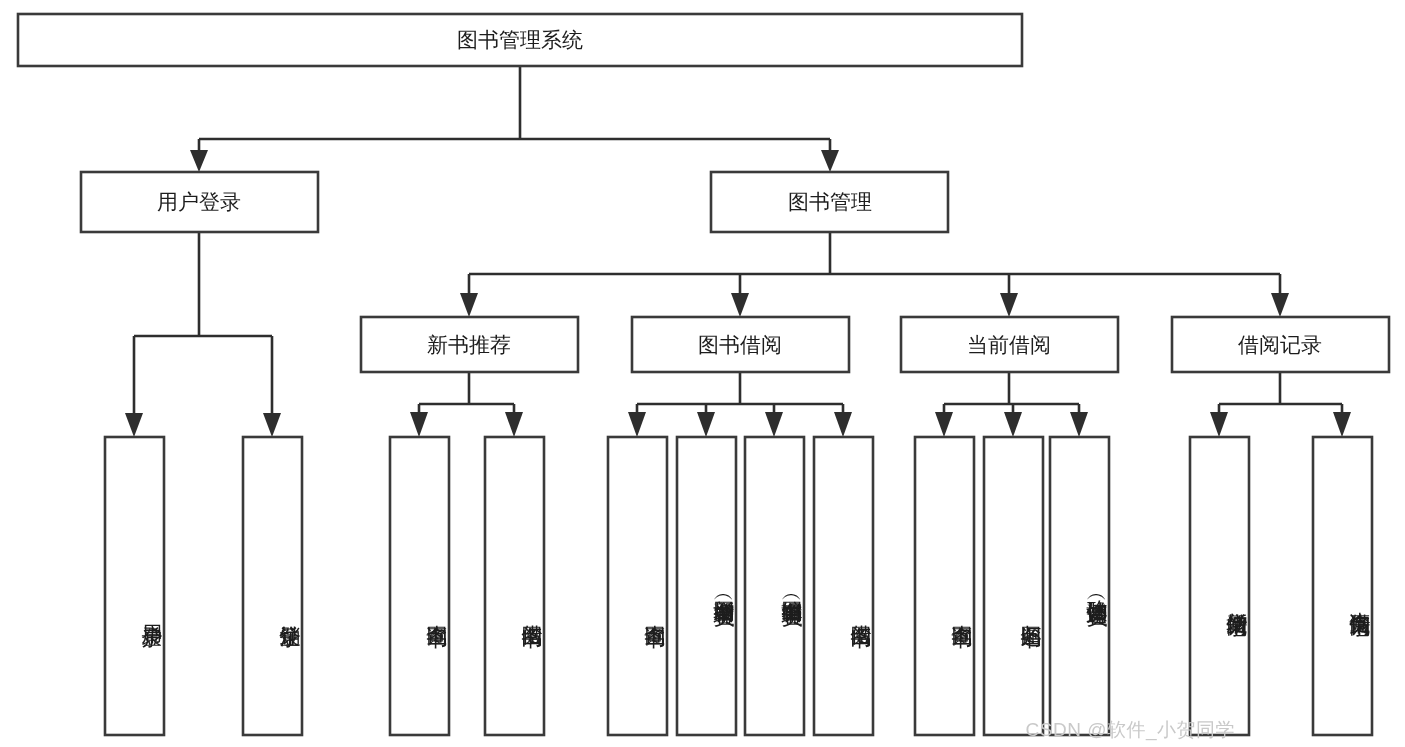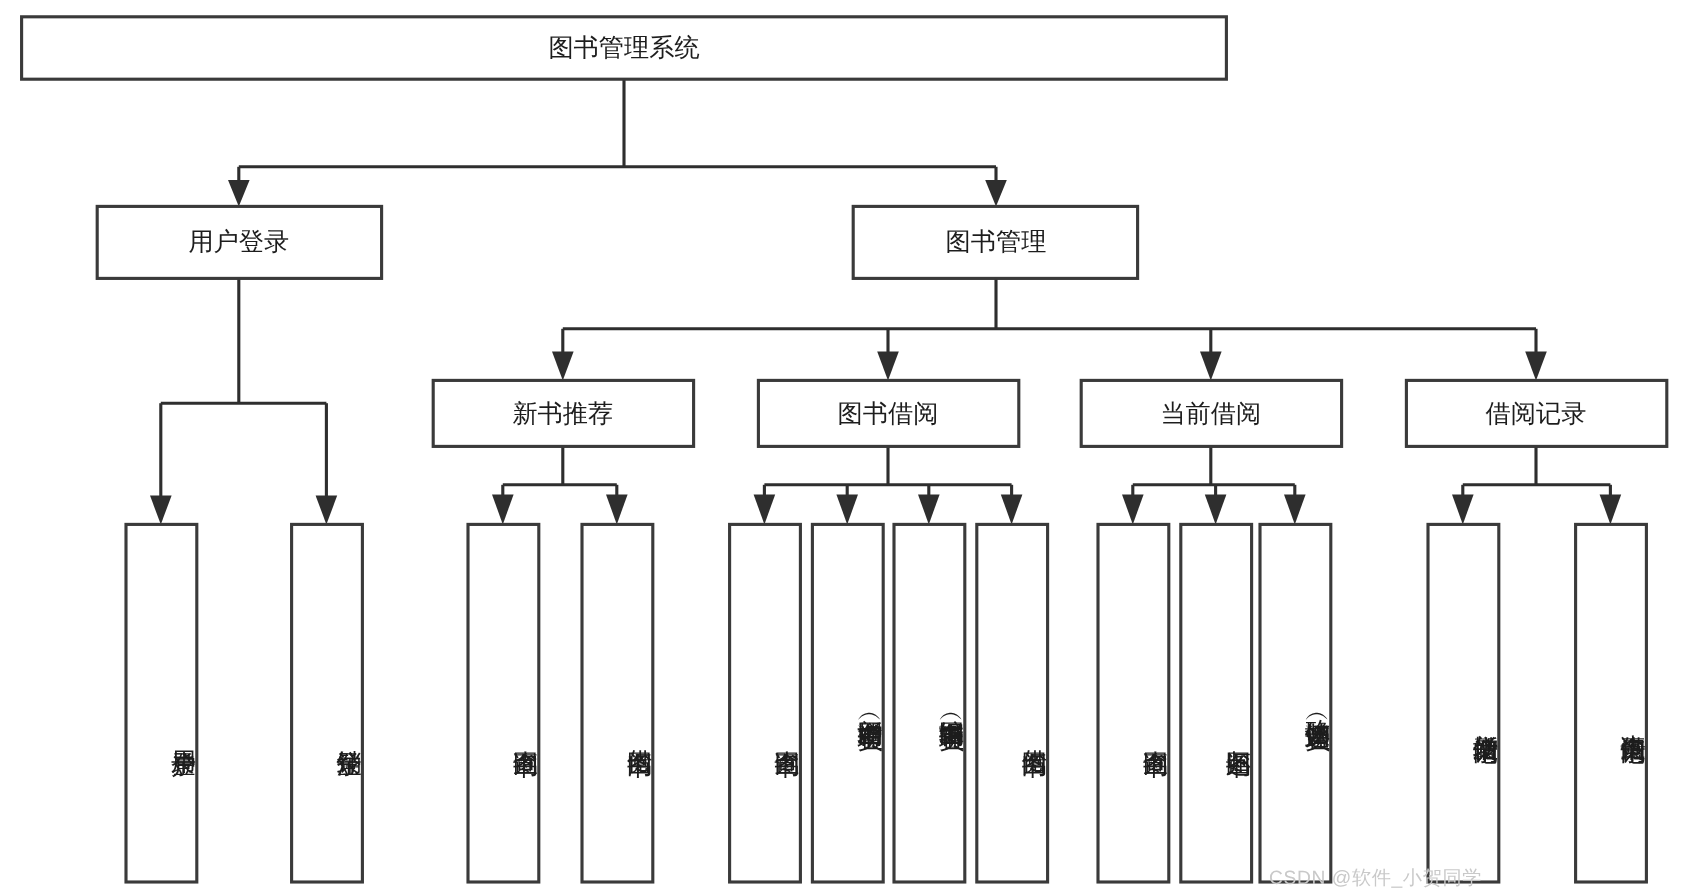--- a/index.html
+++ b/index.html
@@ -61,21 +61,21 @@
     color: #1d1d1d;
     letter-spacing: 1px;
     white-space: nowrap;
     pointer-events: none;
   }
   .watermark {
     position: absolute;
     right: 12px;
     bottom: 4px;
     font-family: "Liberation Sans", "DejaVu Sans", sans-serif;
-    font-size: 16px;
+    font-size: 19px;
     color: #c9c9c9;
     letter-spacing: 0.5px;
     white-space: nowrap;
   }
 </style>
 </head>
 <body>
 
 <div id="diagram-root">
 

